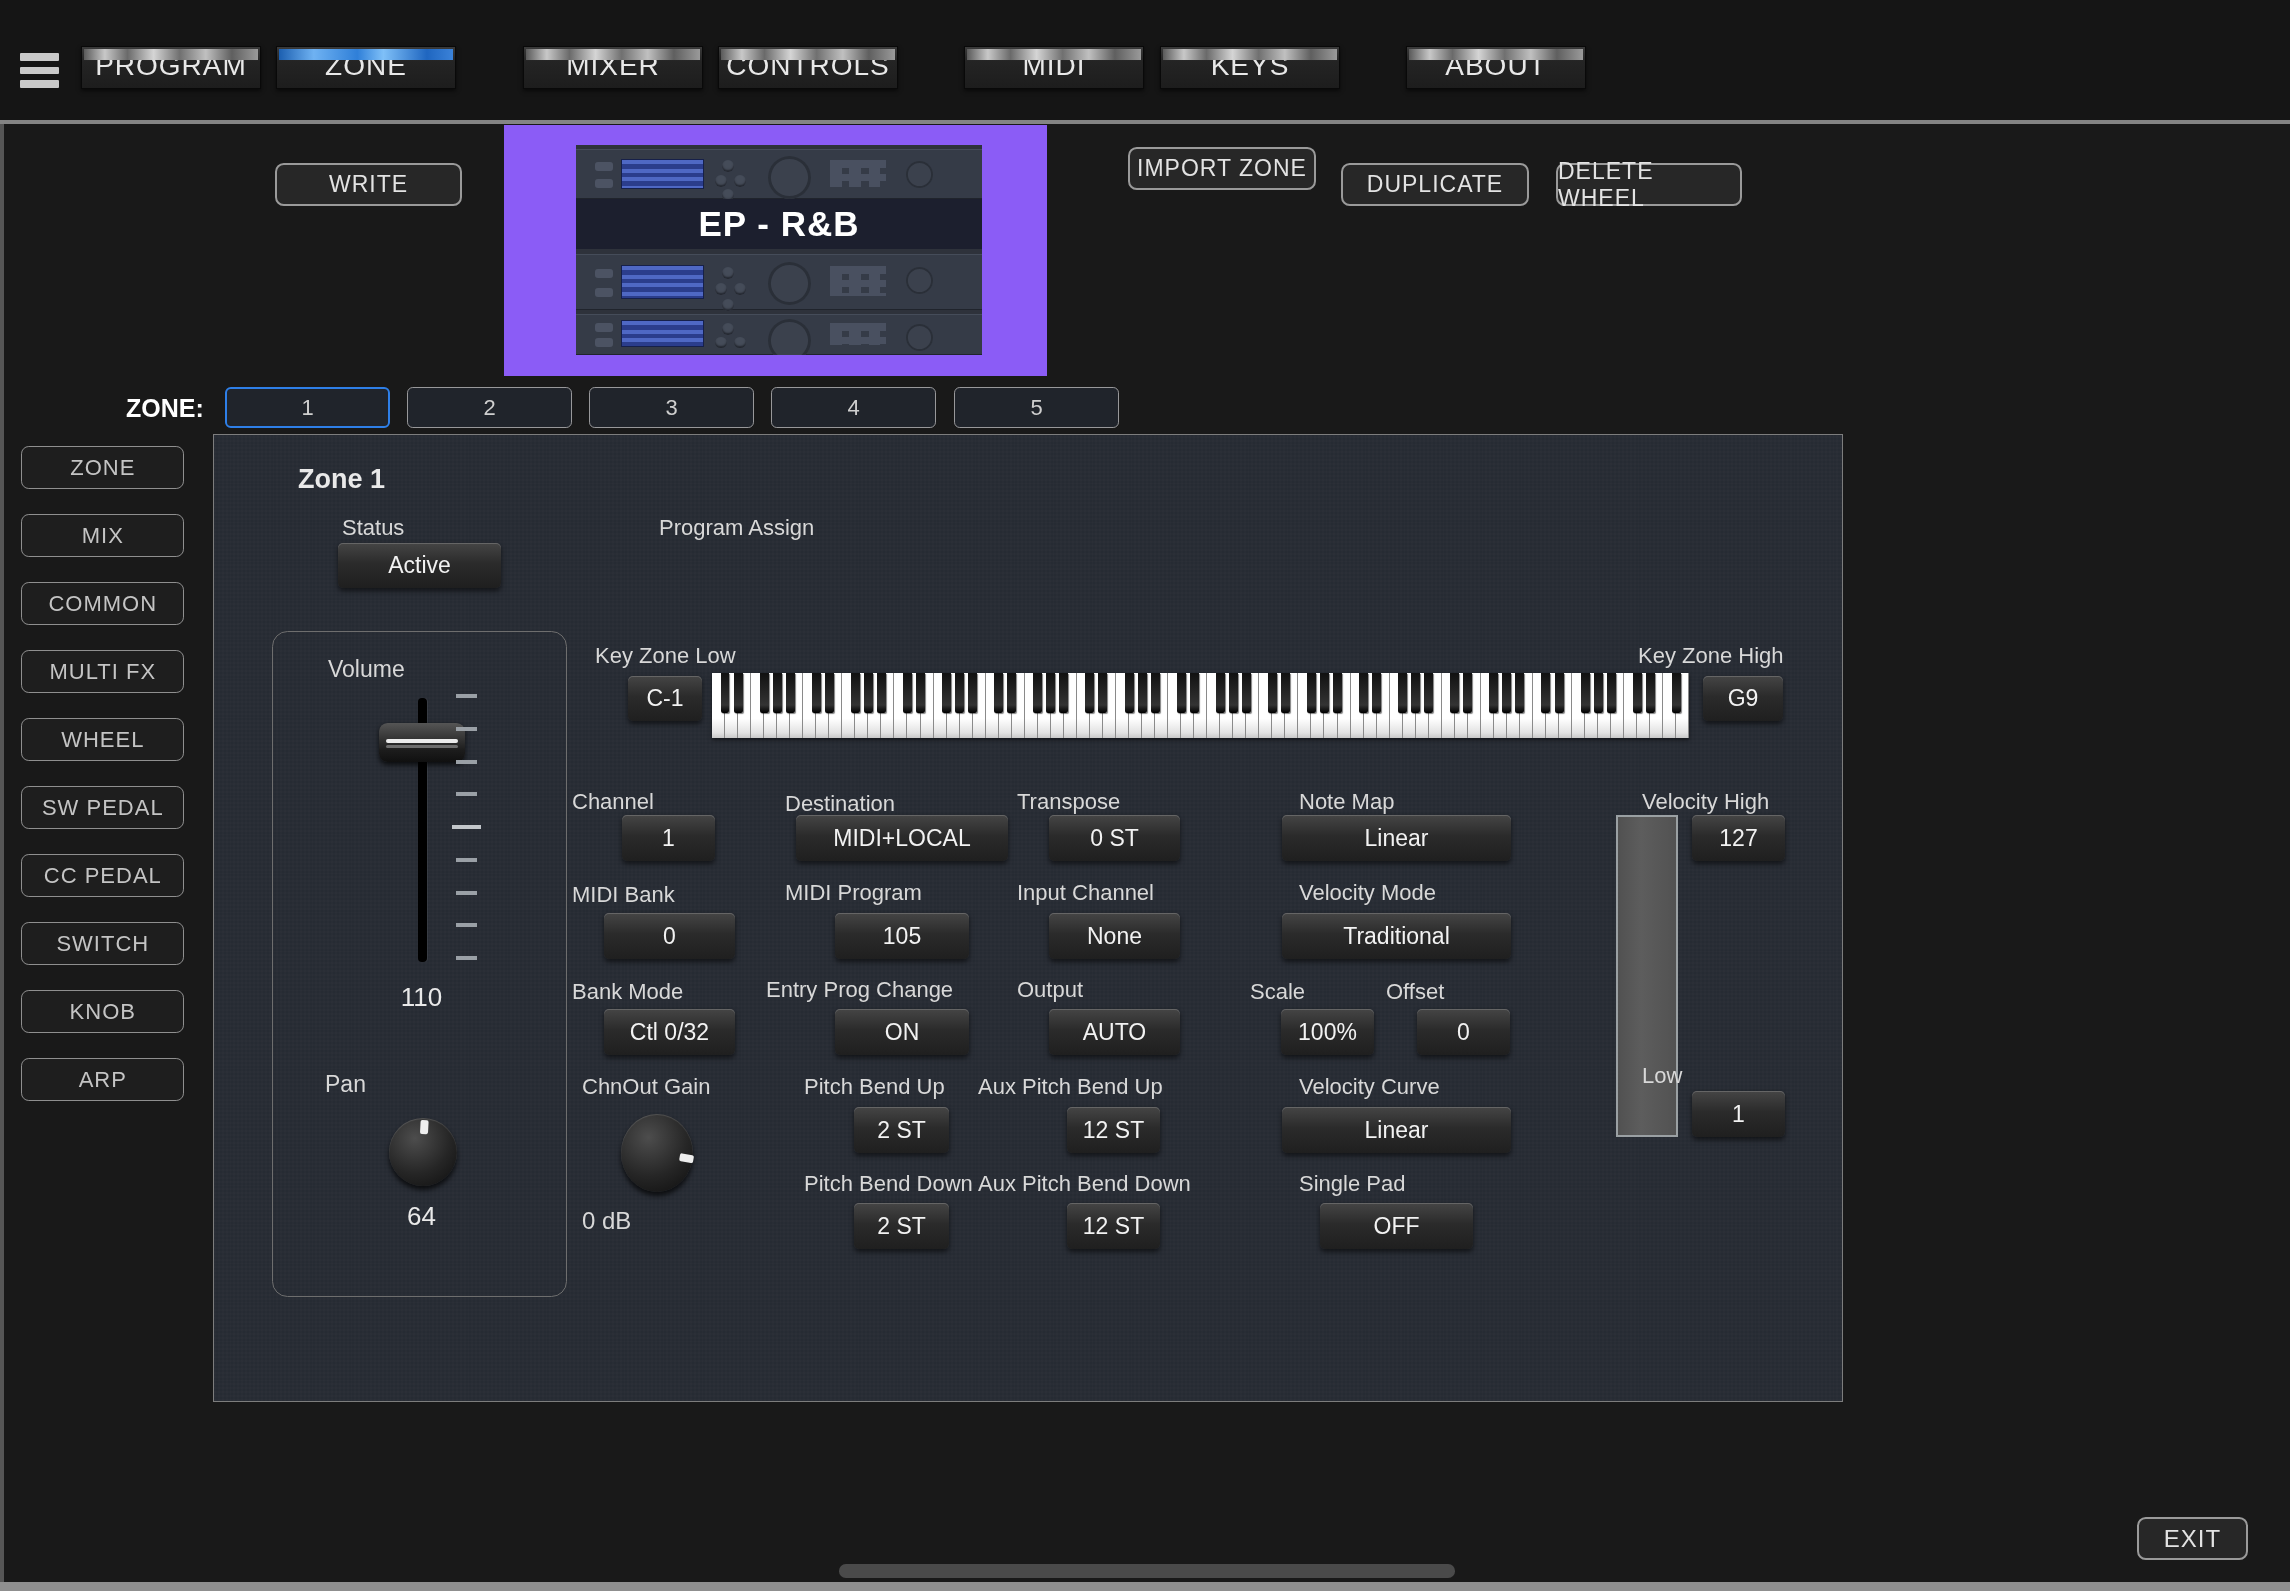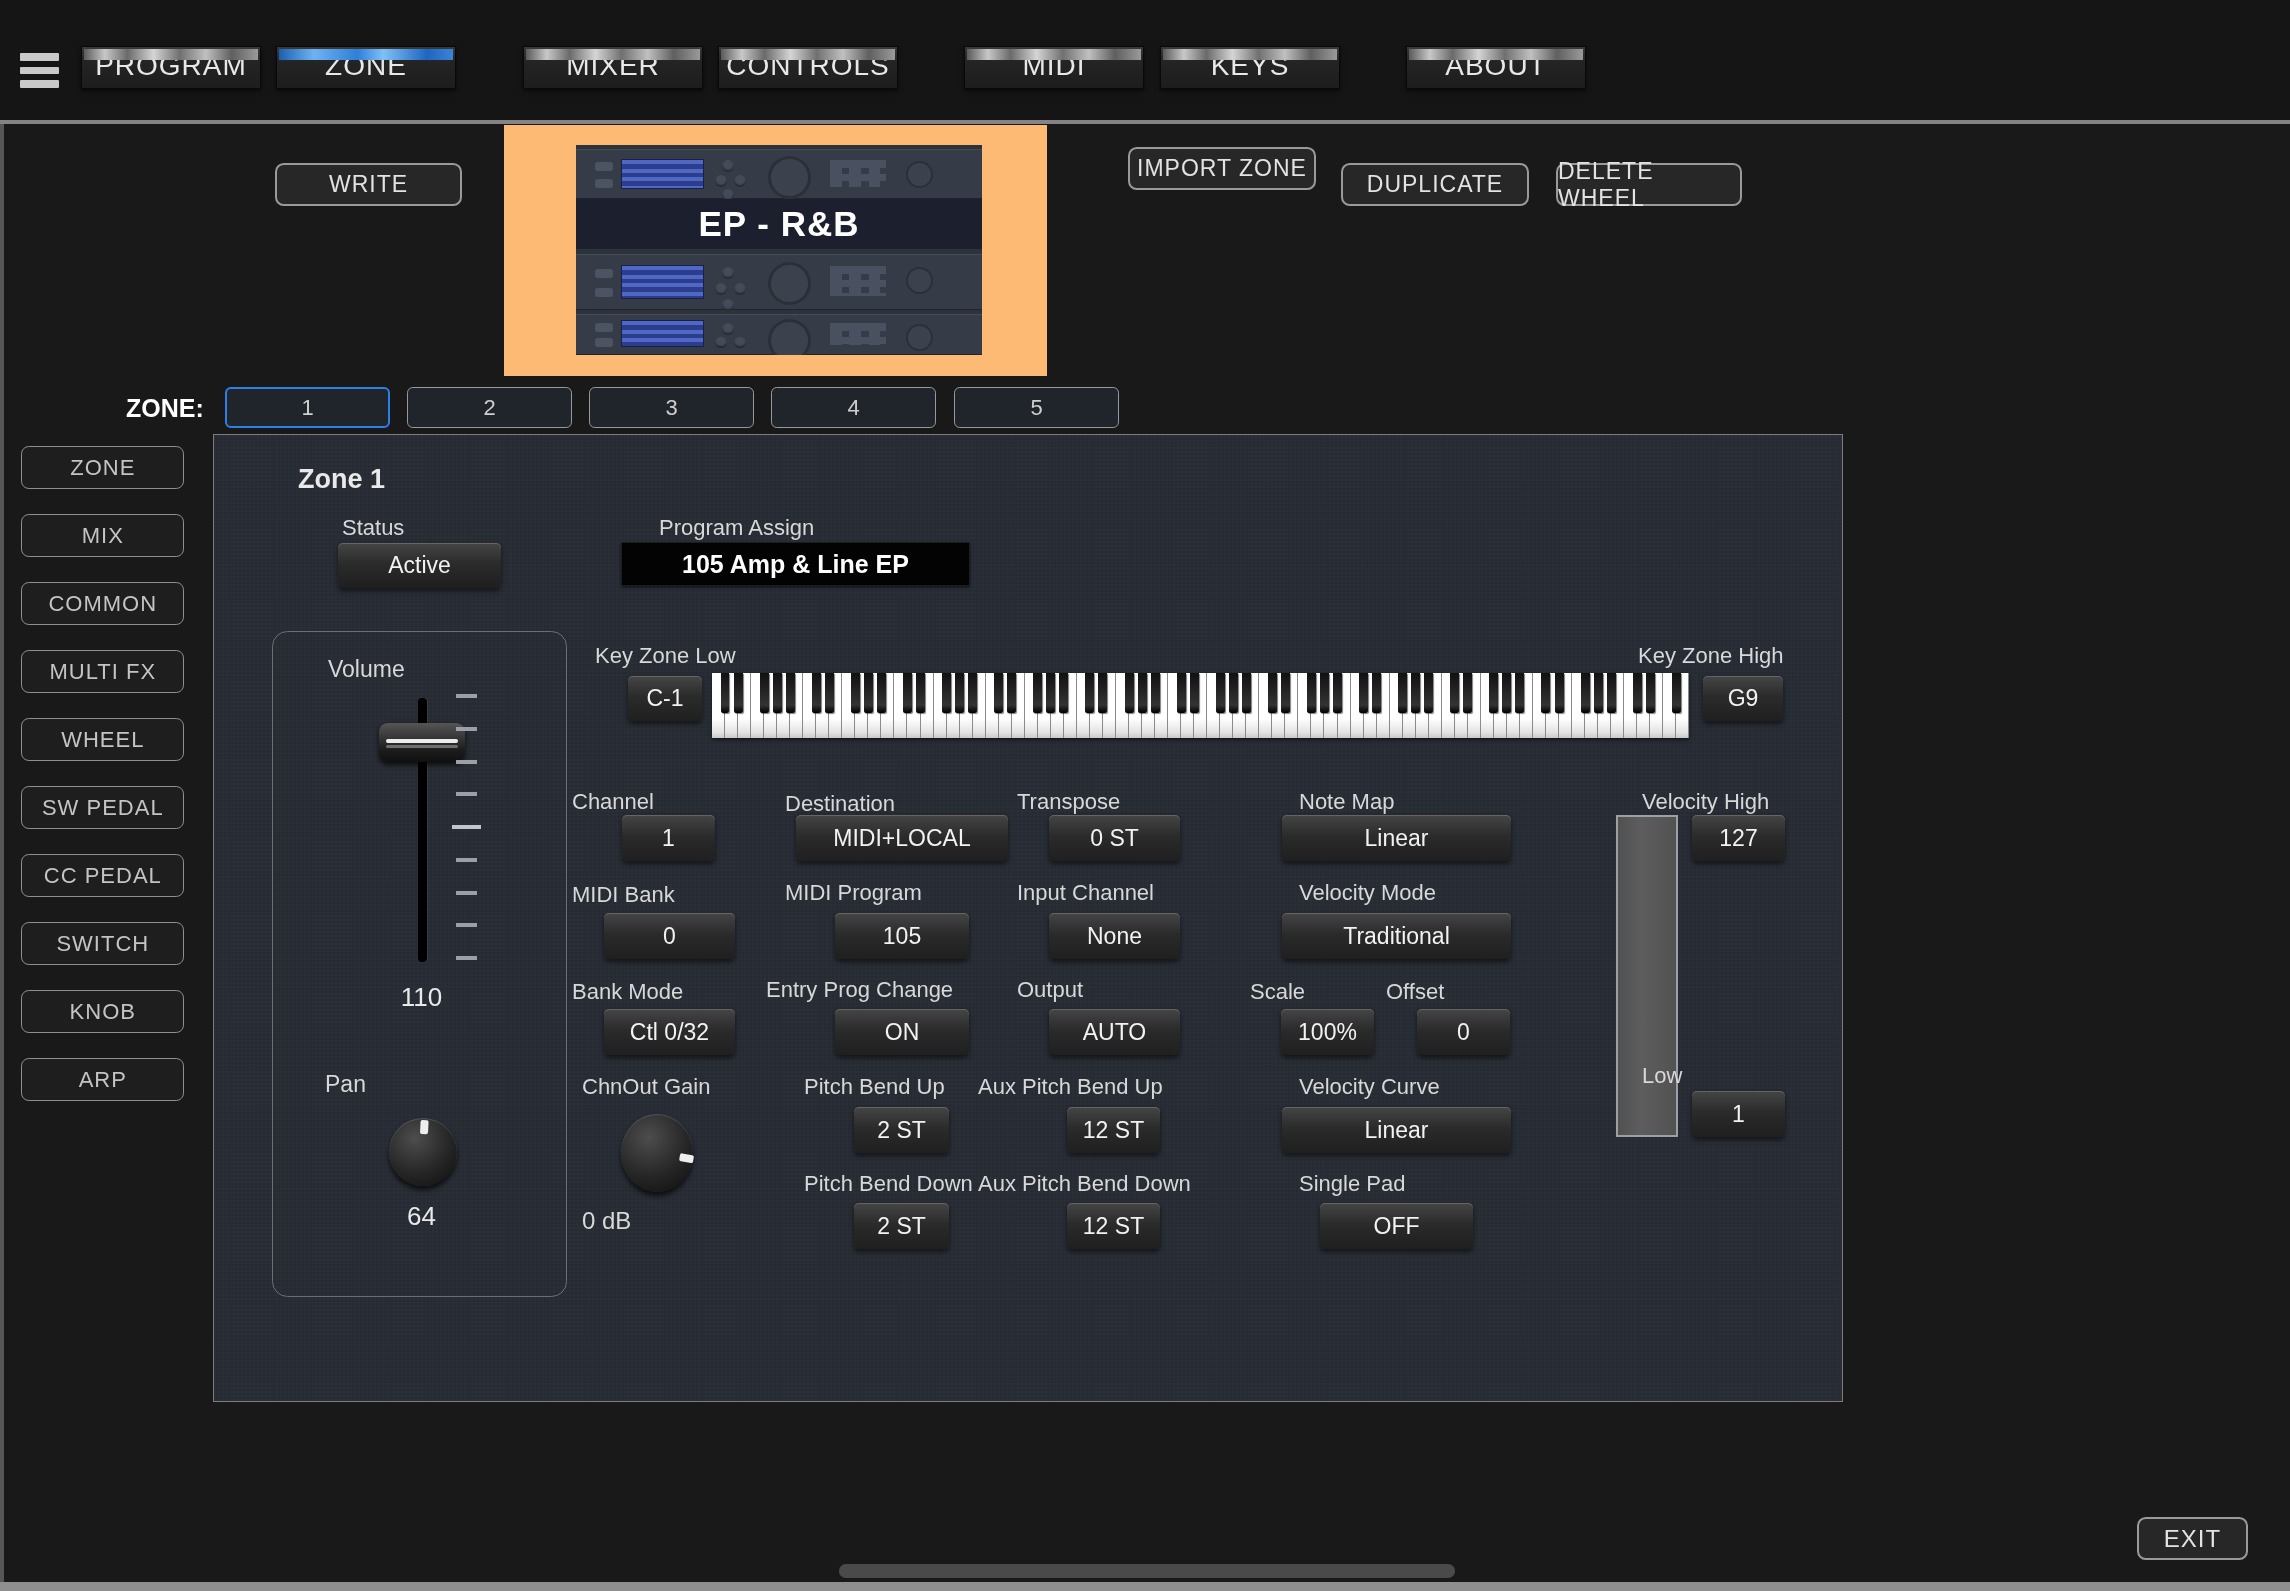--- a/index.html
+++ b/index.html
@@ -33,21 +33,21 @@
   .ztab { position:absolute; top:387px; width:165px; height:41px; background:#20242b; border:1.9px solid #98989a; border-radius:5.8px;
           color:#cfcfcf; font-size:22px; display:flex; align-items:center; justify-content:center; cursor:pointer; }
   .ztab.active { border:2.9px solid #2e7fe8; }
 
   
   .side-btn { position:absolute; left:21.3px; width:163px; height:43px; background:#1e1e1e; border:1.9px solid #8f8f8f; border-radius:7.8px;
               color:#c4c4c4; font-size:22px; letter-spacing:1px; display:flex; align-items:center; justify-content:center; cursor:pointer; }
   #left-edge { position:absolute; left:0; top:124px; width:3.9px; height:1459px; background:#565656; }
 
   
-  #display-box { position:absolute; left:504px; top:125px; width:543px; height:251px; background:#fdba74; }
+  #display-box { position:absolute; left:504px; top:125px; width:543px; height:251px; background:#8b5cf6; }
   #rack-photo { position:absolute; left:72px; top:20.4px; width:406px; height:210px; background:#2e323b; overflow:hidden; }
   .rack-row { position:absolute; left:0; width:406px; background:#353b47; border-top:1px solid #454c59; border-bottom:1.9px solid #20242c; }
   .rr-pill { position:absolute; width:17.5px; height:8.7px; background:#4c5363; border-radius:2.9px; }
   .rr-lcd  { position:absolute; left:45px; top:18%; width:83px; height:62%; background:#2b3d8c;
              background-image:repeating-linear-gradient(180deg,#4f68c4 0 3.9px,#2b3d8c 3.9px 8.7px); border:1px solid #16204a; }
   .rr-dot  { position:absolute; width:11.6px; height:11.6px; border-radius:50%; background:#454c59; box-shadow:inset 0 -1.9px 1.9px #23272f; }
   .rr-wheel{ position:absolute; left:192px; top:12%; width:43px; height:43px; border-radius:50%; background:#3b414d; box-shadow:inset 0 0 0 2.9px #2a2f38; }
   .rr-grid { position:absolute; left:254px; top:20%; width:56px; height:56%;
              background-image:repeating-linear-gradient(90deg,#4c5363 0 11.6px,transparent 11.6px 19.4px),repeating-linear-gradient(180deg,#4c5363 0 7.8px,transparent 7.8px 13.6px);
              background-blend-mode:normal; opacity:.9; }
@@ -251,23 +251,20 @@
     </div>
 
   <div id="zone-panel"></div>
   <div id="zone-title">Zone 1</div>
 
   <div class="flabel" style="left:342px; top:514px; width:155px">Status</div>
   <div class="value-btn" id="status-btn">
       <span>Active</span>
     </div>
   <div class="flabel" style="left:659px; top:514px; width:272px">Program Assign</div>
-  <div id="prog-display">
-      <span>105 Amp &amp; Line EP</span>
-    </div>
 
   <div id="fader-group"></div>
   <div class="flabel" style="left:328px; top:656px; width:194px; font-size:23px">Volume</div>
   <div id="vol-track"></div>
   <div id="vol-handle">
     <div class="line1"></div>
     <div class="line2"></div>
   </div>
   <div>
     <div class="vtick" style="top:694px"></div>

